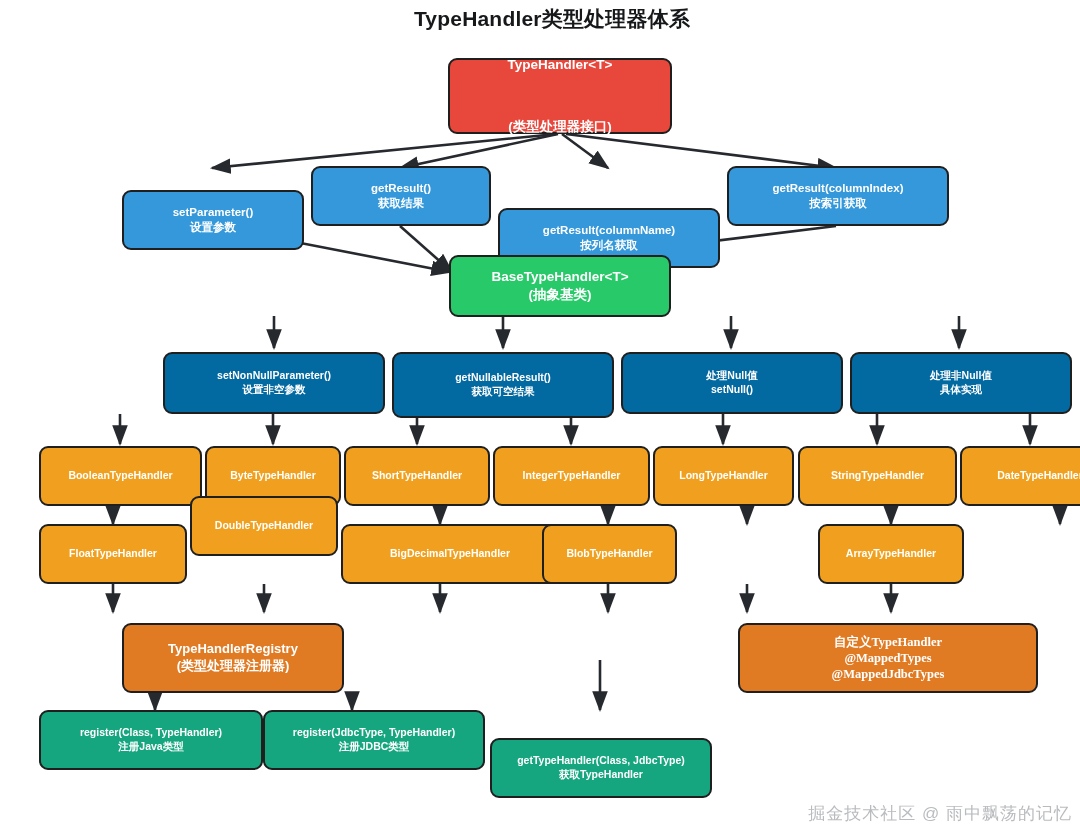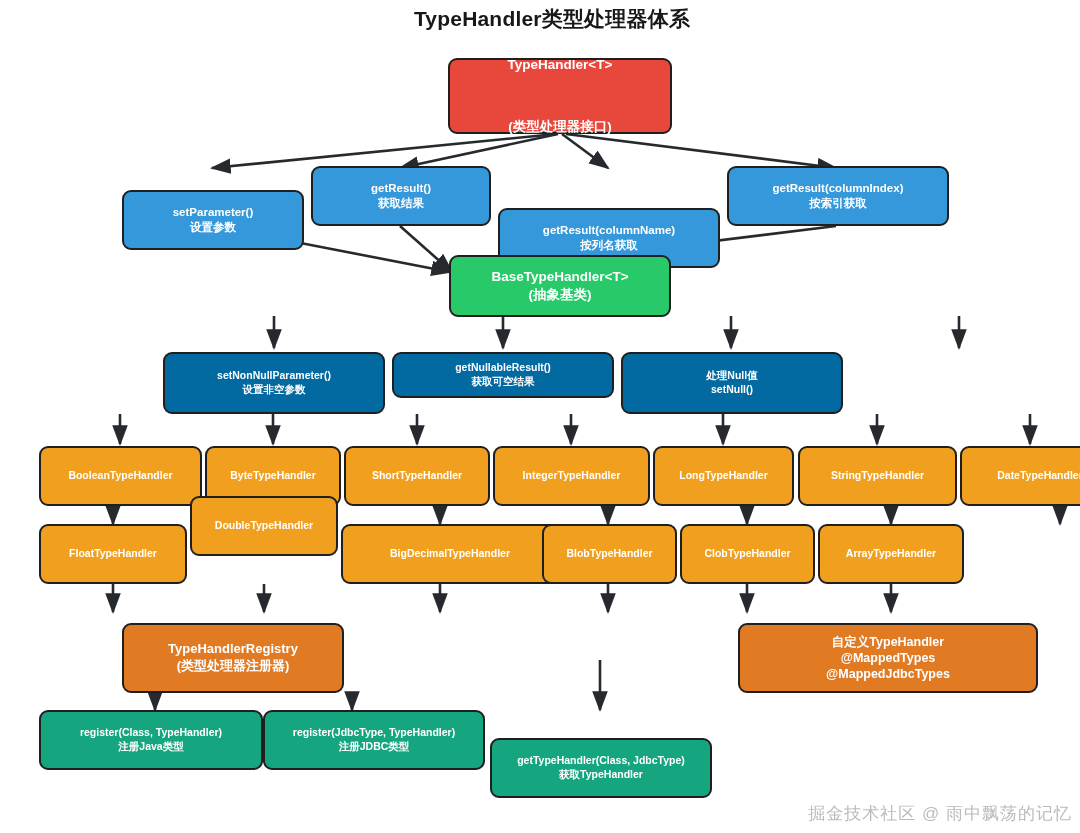--- a/index.html
+++ b/index.html
@@ -78,20 +78,21 @@
     background: #f0a01e;
     font-size: 10.5px;
   }
   .node-registry {
     background: #e07b24;
     font-size: 13px;
   }
   .node-custom {
     background: #e07b24;
     font-size: 12.5px;
+    font-family: Liberation Serif, serif;
   }
   .node-teal {
     background: #15a67f;
     font-size: 10.5px;
   }
   .watermark {
     position: absolute;
     right: 8px;
     bottom: 8px;
     font-size: 17px;
@@ -184,28 +185,32 @@
 
   <div class="node node-base" style="left:449px; top:255px; width:222px; height:62px;">
     <span class="l1">BaseTypeHandler&lt;T&gt;</span>
     <span class="l2">(抽象基类)</span>
   </div>
 
   <div class="node node-purple" style="left:163px; top:352px; width:222px; height:62px;">
     <span class="l1">setNonNullParameter()</span>
     <span class="l2">设置非空参数</span>
   </div>
-  <div class="node node-purple" style="left:392px; top:352px; width:222px; height:46px;">
+  <div class="node node-purple" style="left:392px; top:352px; width:222px; height:66px;">
     <span class="l1">getNullableResult()</span>
     <span class="l2">获取可空结果</span>
   </div>
   <div class="node node-purple" style="left:621px; top:352px; width:222px; height:62px;">
     <span class="l1">处理Null值</span>
     <span class="l2">setNull()</span>
   </div>
+  <div class="node node-purple" style="left:850px; top:352px; width:222px; height:62px;">
+    <span class="l1">处理非Null值</span>
+    <span class="l2">具体实现</span>
+  </div>
 
   <div class="node node-orange" style="left:39px; top:446px; width:163px; height:60px;">
     <span class="l1">BooleanTypeHandler</span>
   </div>
   <div class="node node-orange" style="left:344px; top:446px; width:146px; height:60px;">
     <span class="l1">ShortTypeHandler</span>
   </div>
   <div class="node node-orange" style="left:205px; top:446px; width:136px; height:60px;">
     <span class="l1">ByteTypeHandler</span>
   </div>
@@ -226,23 +231,20 @@
     <span class="l1">FloatTypeHandler</span>
   </div>
   <div class="node node-orange" style="left:190px; top:496px; width:148px; height:60px;">
     <span class="l1">DoubleTypeHandler</span>
   </div>
   <div class="node node-orange" style="left:341px; top:524px; width:218px; height:60px;">
     <span class="l1">BigDecimalTypeHandler</span>
   </div>
   <div class="node node-orange" style="left:542px; top:524px; width:135px; height:60px;">
     <span class="l1">BlobTypeHandler</span>
-  </div>
-  <div class="node node-orange" style="left:680px; top:524px; width:135px; height:60px;">
-    <span class="l1">ClobTypeHandler</span>
   </div>
   <div class="node node-orange" style="left:818px; top:524px; width:146px; height:60px;">
     <span class="l1">ArrayTypeHandler</span>
   </div>
 
   <div class="node node-registry" style="left:122px; top:623px; width:222px; height:70px;">
     <span class="l1">TypeHandlerRegistry</span>
     <span class="l2">(类型处理器注册器)</span>
   </div>
 

